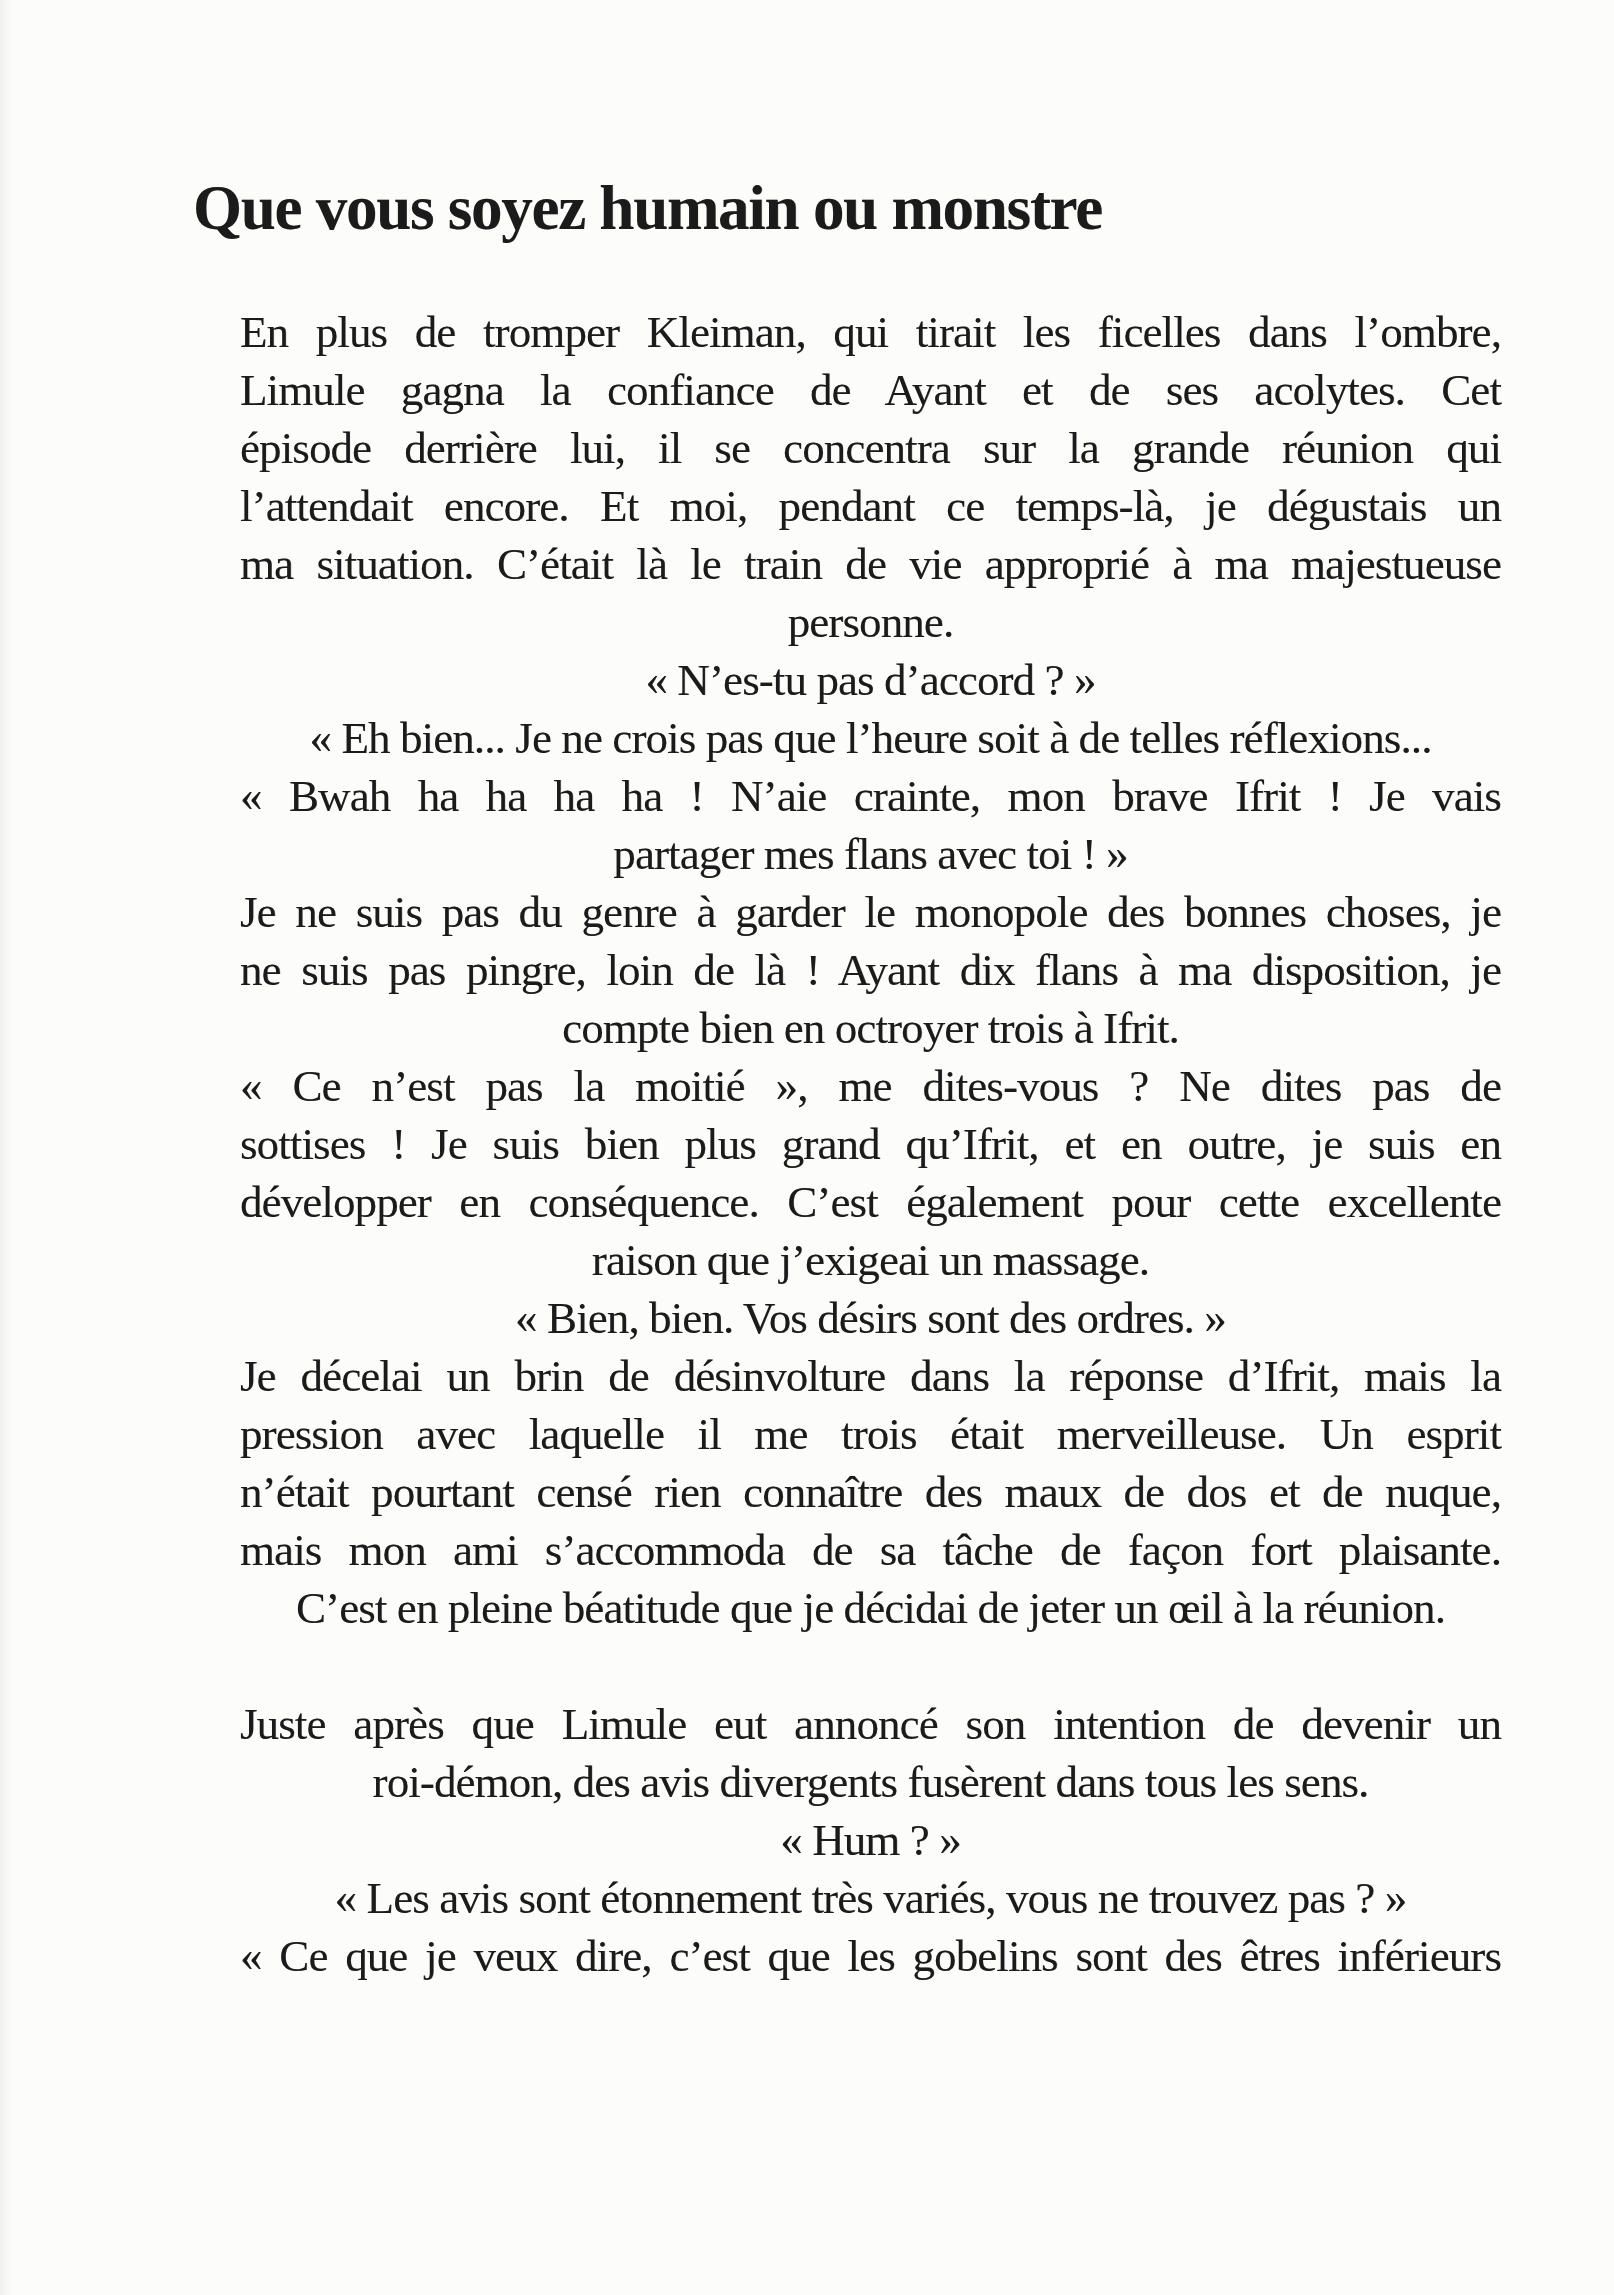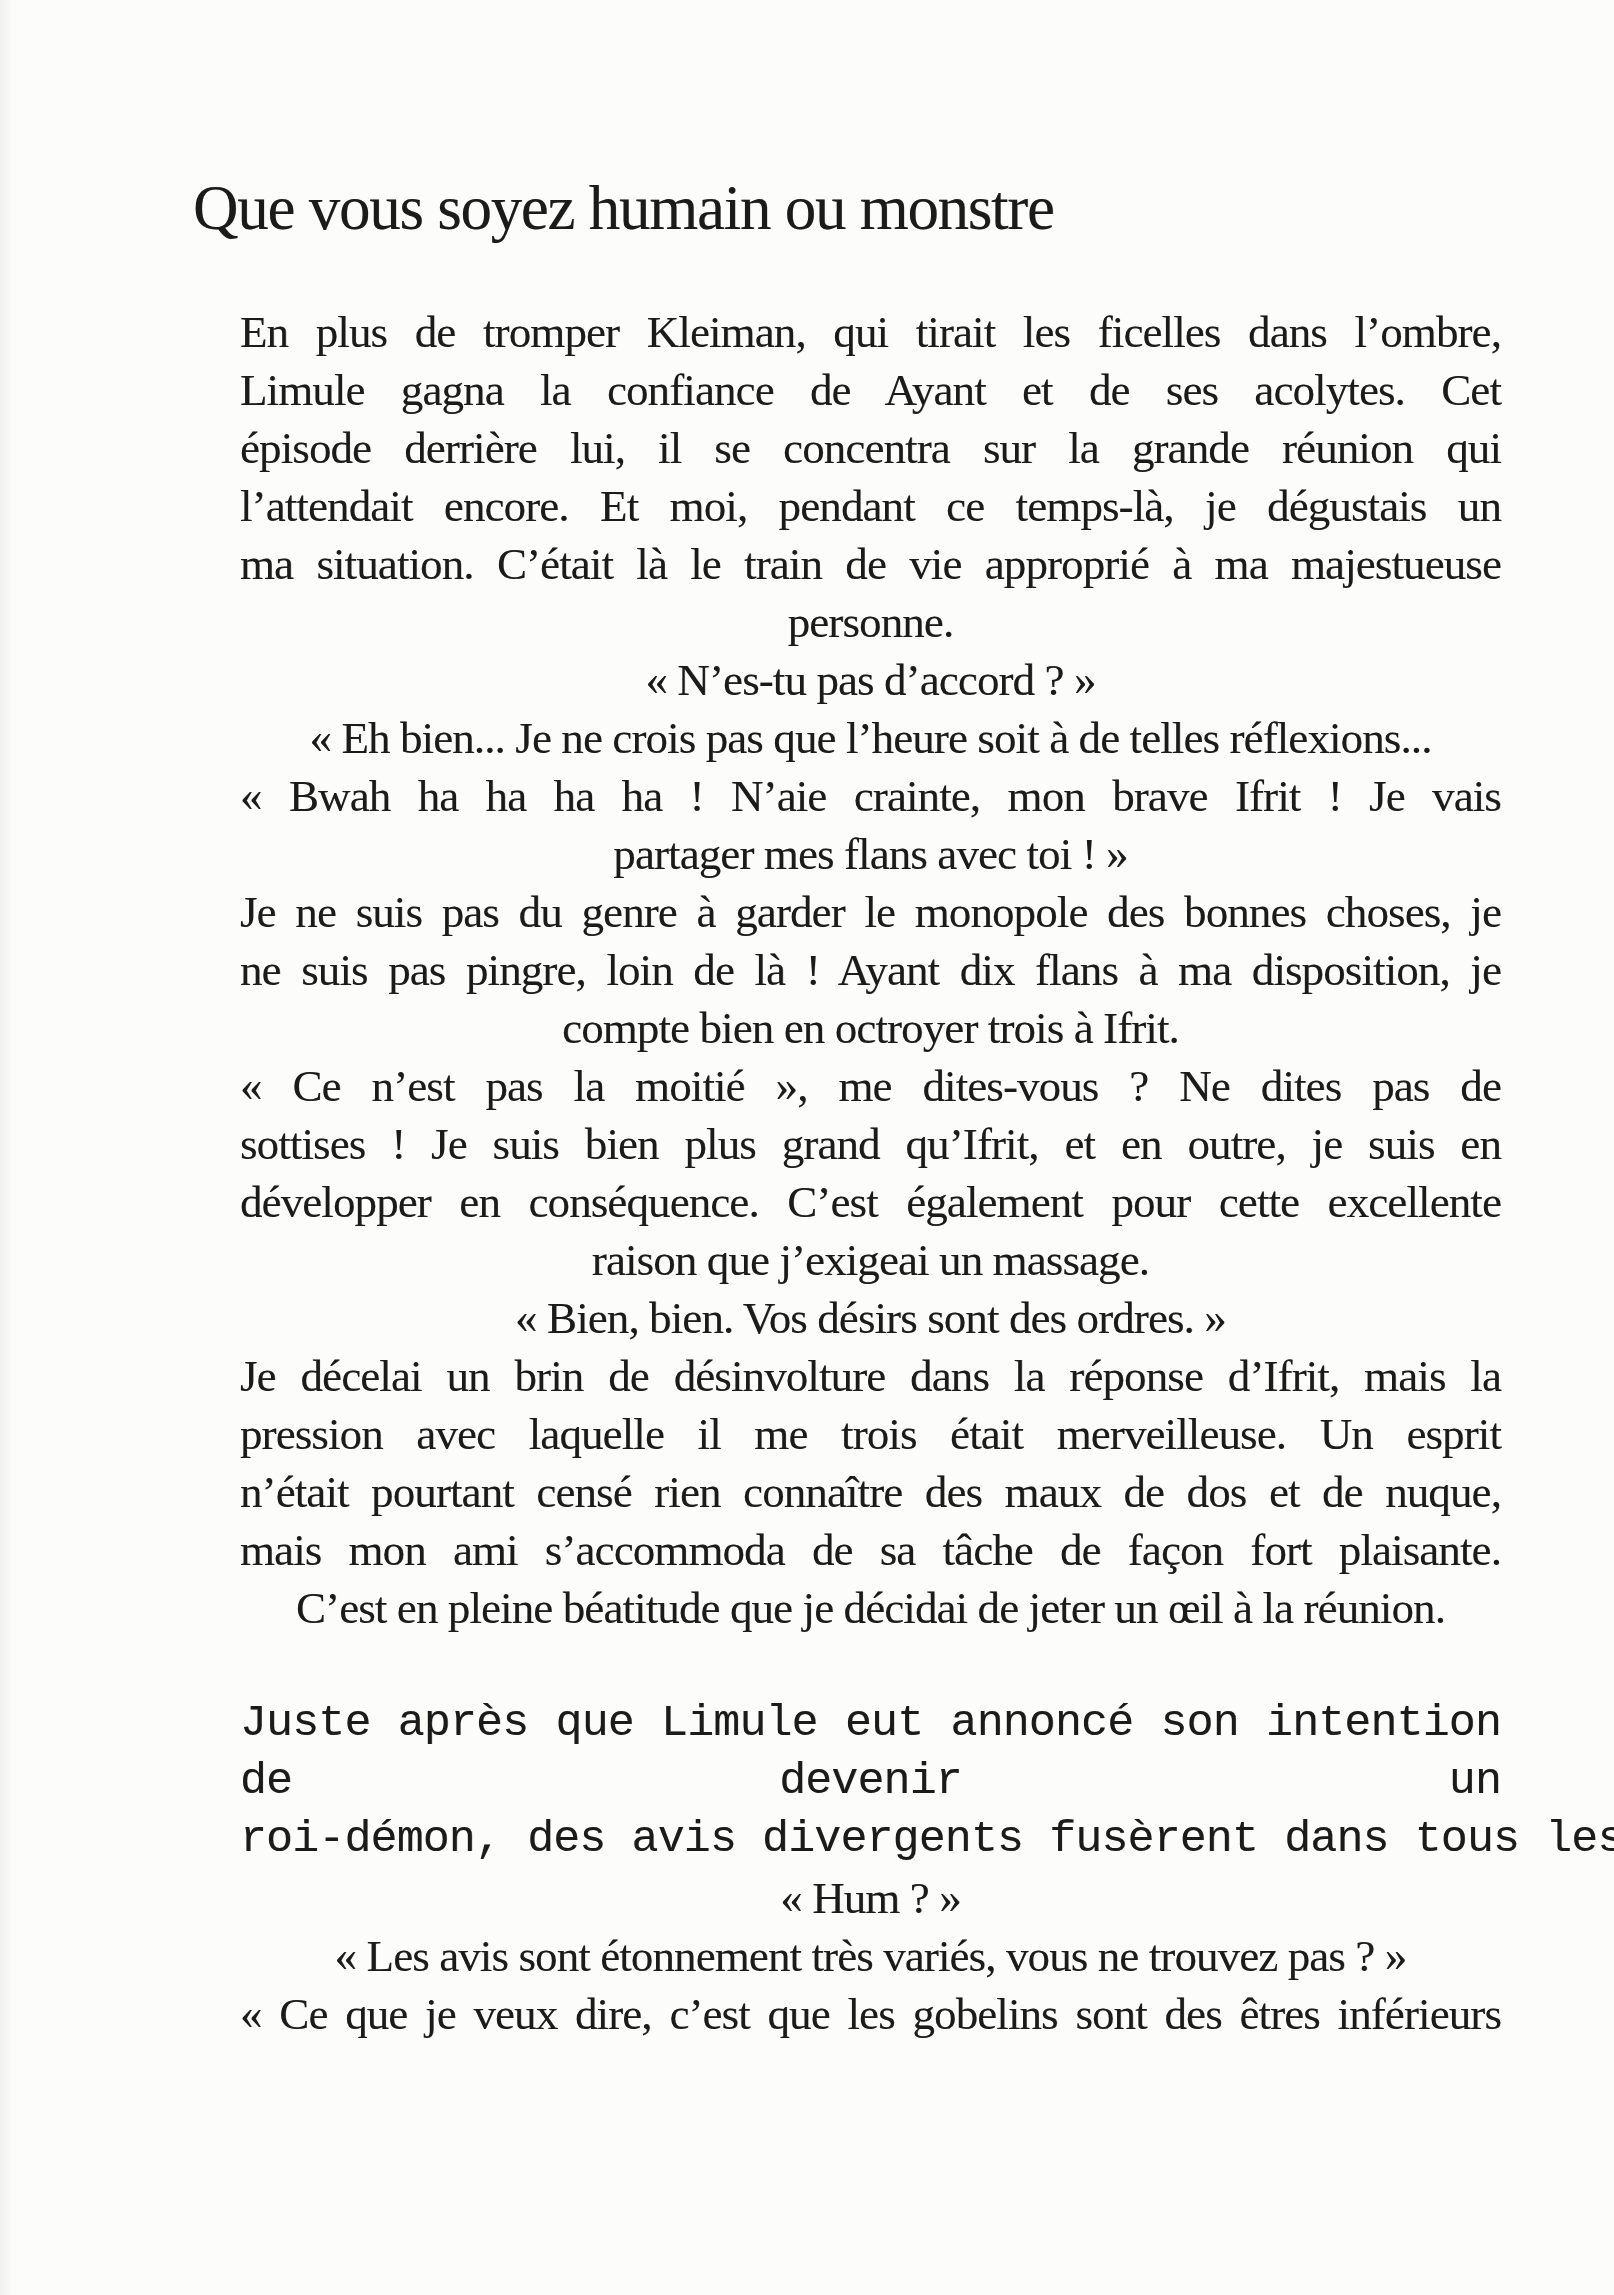--- a/index.html
+++ b/index.html
@@ -19,40 +19,40 @@
     background: linear-gradient(to right, rgba(0,0,0,0.05), rgba(0,0,0,0));
     pointer-events: none;
   }
   .page-title {
     position: absolute;
     left: 193px;
     top: 175px;
     margin: 0;
     font-size: 63px;
     line-height: 67px;
-    font-weight: normal;
+    font-weight: bold;
     letter-spacing: -0.02em;
     color: var(--ink, #1b1b1b);
     white-space: nowrap;
     text-shadow: 0.3px 0.3px 0.4px rgba(20,20,20,0.35);
   }
   .text-block {
     position: absolute;
     left: 192px;
     top: 303px;
     width: 1261px;
     font-size: 45px;
     line-height: 58px;
     letter-spacing: -0.02em;
     color: var(--ink, #1b1b1b);
     text-shadow: 0.3px 0.3px 0.4px rgba(20,20,20,0.35);
     margin-left: 48px;
   }
   .paragraph { margin: 0; }
-  .paragraph.gap-before { margin-top: 58px; font-family: Liberation Mono, monospace; }
+  .paragraph.gap-before { margin-top: 58px; }
   .line { text-align: justify; }
   .line.fill { text-align-last: justify; }
   .line.endline { text-align: center; white-space: nowrap; }
 </style>
 </head>
 <body style="--bg: #fcfcfa; --ink: #1b1b1b;">
 
 <div class="scan-edge"></div>
 
 <h1 class="page-title">Que vous soyez humain ou monstre</h1>

